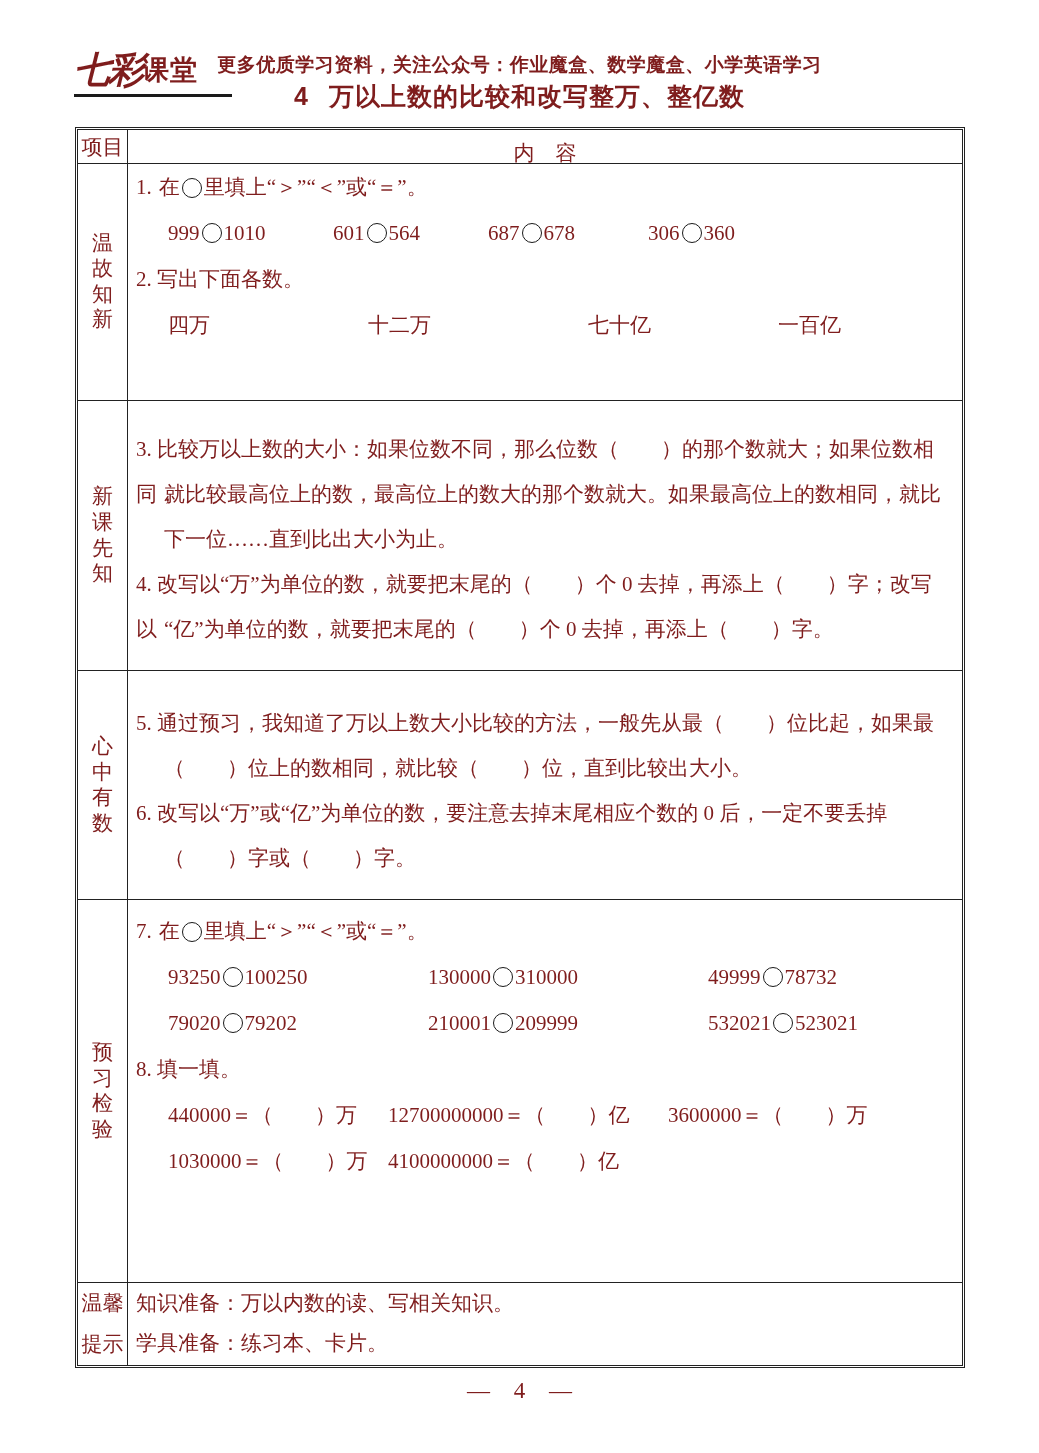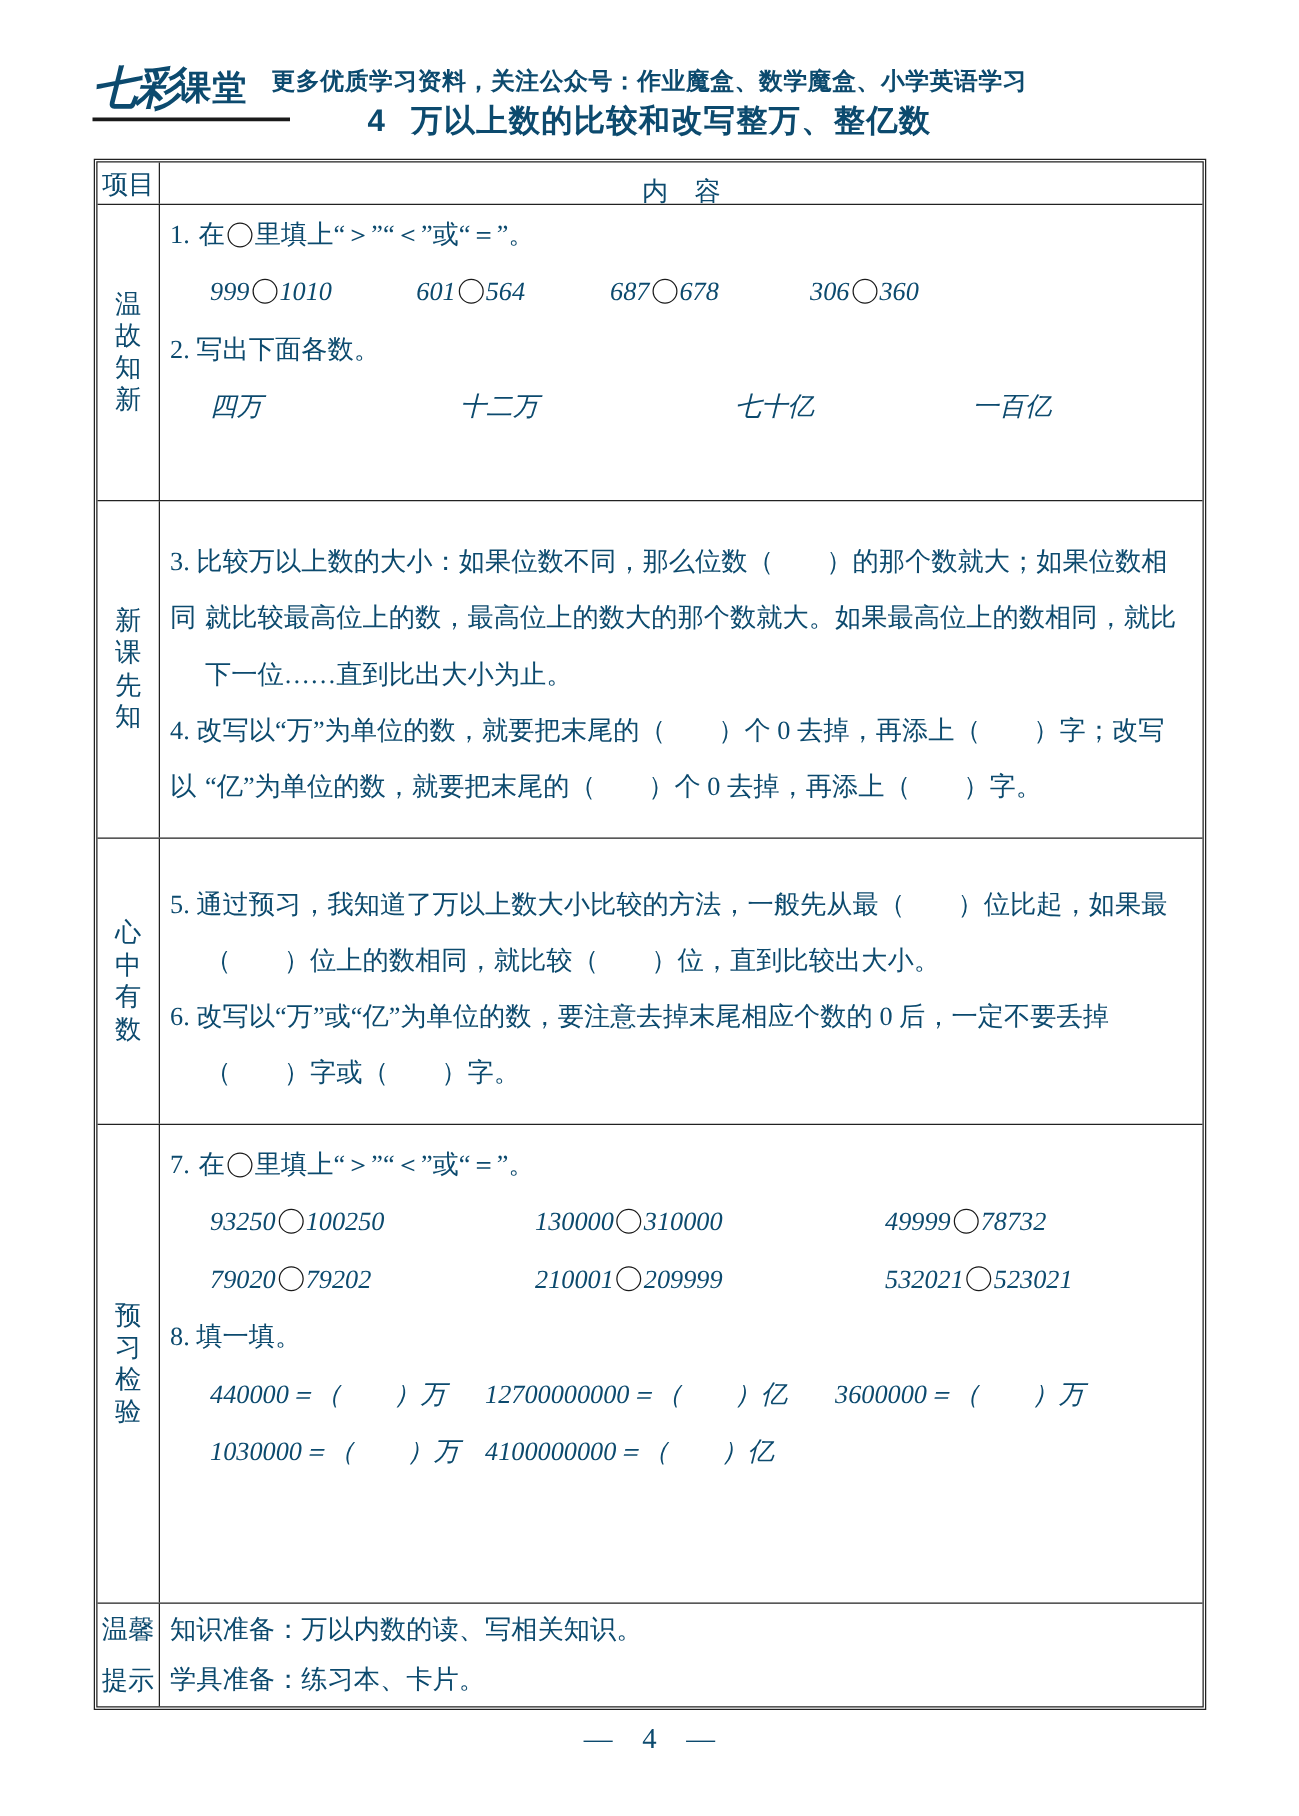--- a/index.html
+++ b/index.html
@@ -1,18 +1,18 @@
 <!DOCTYPE html>
 <html><head>
 <meta charset="utf-8">
 <style>
   html,body { margin:0; padding:0; background:#e8e8e8; }
   .page {
     position:relative; width:1039px; height:1453px; margin:0 auto;
-    background:#ffffff; color:#0c4a6e;
+    background:#ffffff; color:#7f1d1d;
     font-family:"Liberation Serif","DejaVu Serif",serif;
     overflow:hidden;
   }
 
   
   .logo {
     position:absolute; left:74px; top:46px; width:158px; height:48px;
     border-bottom:3px solid #1a1a1a; white-space:nowrap;
   }
   .logo-script {
@@ -60,21 +60,21 @@
   .content-center { display:flex; align-items:center; justify-content:center; padding:0;margin-top:12px; }
 
   
   .tline { line-height:46px; height:46px; white-space:pre-wrap; }
   .r2 .tline, .r3 .tline { line-height:45px; height:45px; }
   .r5 .tline { line-height:40px; height:40px; }
   .pad-r2 { padding-top:26px; }
   .pad-r3 { padding-top:30px; }
   .pad-r4 { padding-top:8px; }
   .cont { padding-left:28px; }
-  .vals { padding-left:32px; display:flex; align-items:center; height:46px;font-style:italic; }
+  .vals { padding-left:32px; display:flex; align-items:center; height:46px; }
   .r1 .vals { height:46px; }
 
   
   .pair { display:inline-flex; align-items:center; }
   .circ {
     display:inline-block; width:20px; height:20px;
     border:1.6px solid #1a1a1a; border-radius:50%;
     margin:0 2px; box-sizing:border-box;
   }
   .tline .circ { vertical-align:-4px; }

